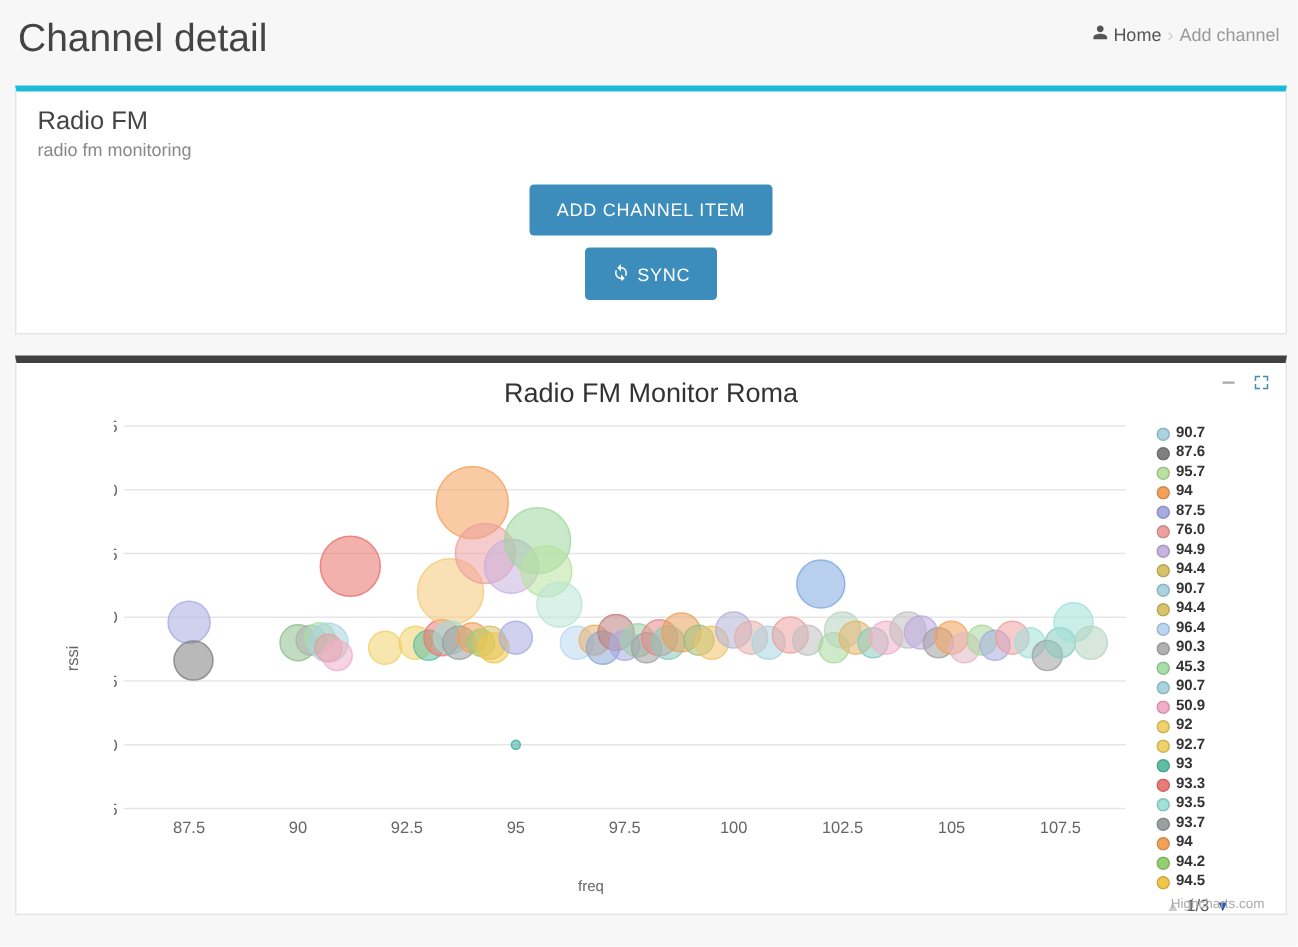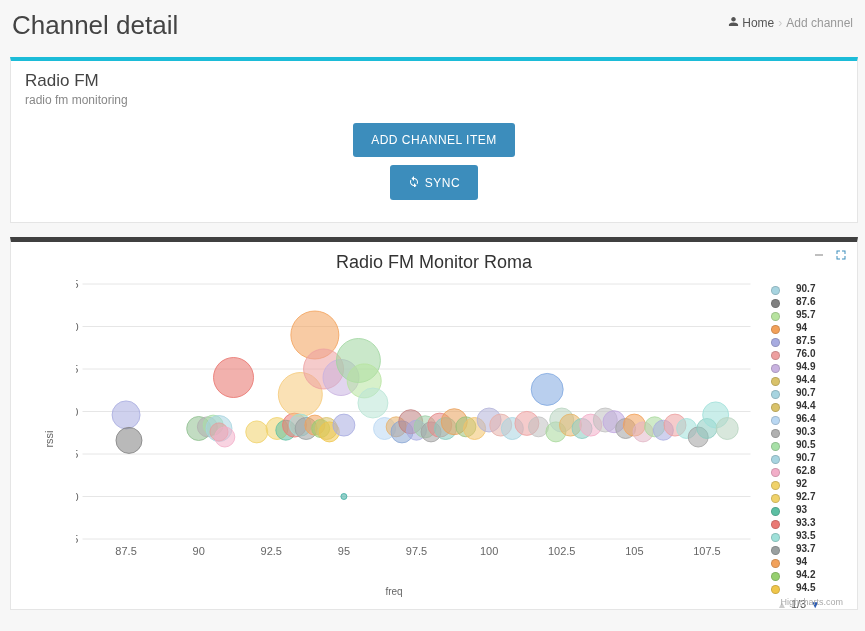--- a/index.html
+++ b/index.html
@@ -107,21 +107,21 @@
     font-size: 10px; color: #666;
   }
   .plot-svg { width: 100%; height: 100%; }
   .chart-legend {
     width: 80px;
     padding: 4px 2px 0 4px;
     font-size: 10px;
     color: #333;
   }
   .legend-item {
-    display: flex; align-items: flex-end; gap: 16px;
+    display: flex; align-items: center; gap: 4px;
     font-weight: 700;
     line-height: 12px;
     margin-bottom: 1px;
   }
   .legend-swatch {
     width: 9px; height: 9px; border-radius: 50%;
     flex: 0 0 auto;
     border: 1px solid rgba(0,0,0,0.15);
   }
   .legend-pager {
@@ -337,29 +337,29 @@
           <div class="legend-item">
             <span class="legend-swatch" style="background: rgb(185, 215, 242);"></span>
             <span>96.4</span>
           </div>
           <div class="legend-item">
             <span class="legend-swatch" style="background: rgb(176, 176, 176);"></span>
             <span>90.3</span>
           </div>
           <div class="legend-item">
             <span class="legend-swatch" style="background: rgb(167, 224, 167);"></span>
-            <span>90.5</span>
+            <span>45.3</span>
           </div>
           <div class="legend-item">
             <span class="legend-swatch" style="background: rgb(167, 212, 224);"></span>
             <span>90.7</span>
           </div>
           <div class="legend-item">
             <span class="legend-swatch" style="background: rgb(242, 174, 200);"></span>
-            <span>62.8</span>
+            <span>50.9</span>
           </div>
           <div class="legend-item">
             <span class="legend-swatch" style="background: rgb(240, 210, 106);"></span>
             <span>92</span>
           </div>
           <div class="legend-item">
             <span class="legend-swatch" style="background: rgb(240, 210, 106);"></span>
             <span>92.7</span>
           </div>
           <div class="legend-item">

